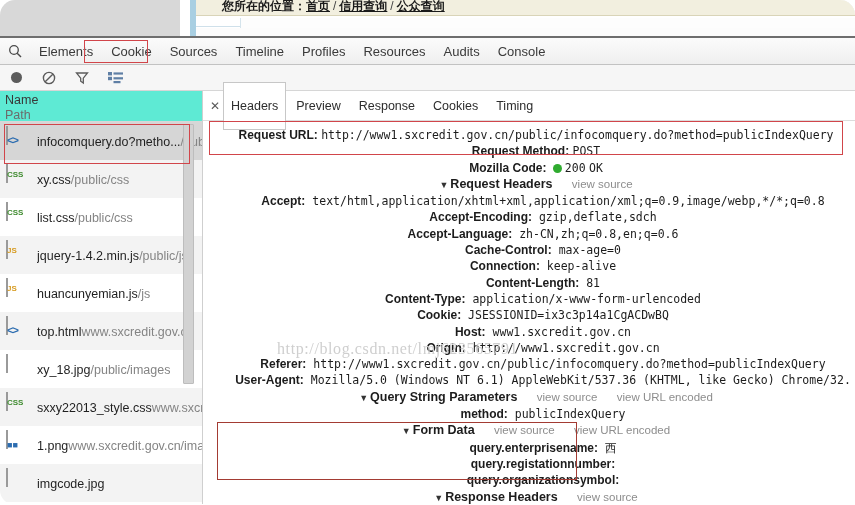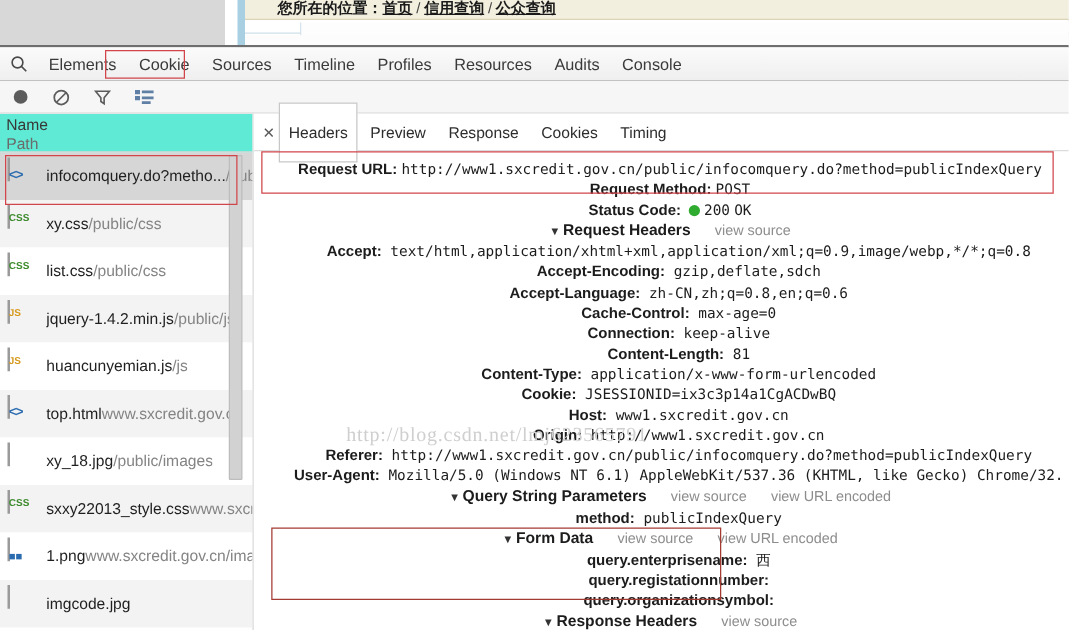--- a/index.html
+++ b/index.html
@@ -2,21 +2,21 @@
 <html><head>
 <meta charset="utf-8">
 <style>
   * { box-sizing: border-box; margin: 0; padding: 0; }
   html, body {
     width: 855px; height: 505px;
     overflow: hidden;
     background: #fff;
     font-family: "Liberation Sans", sans-serif;
   }
-  #root { position: relative; width: 855px; height: 505px; overflow: hidden; }
+  #root { position: relative; width: 855px; height: 505px; overflow: hidden; border-radius: 15px; }
 
   
   .page-area { position: absolute; left: 0; top: 0; width: 855px; height: 38px; background: #d8d8d8; }
   .page-white { position: absolute; left: 180px; top: 0; width: 675px; height: 38px; background: #ffffff; }
   .page-blue-bar { position: absolute; left: 190px; top: 0; width: 6px; height: 38px; background: #a9cfe2; }
   .page-crumb {
     position: absolute; left: 196px; top: 0; width: 659px; height: 16px;
     background: #f2efdf; border-bottom: 1px solid #d9d4b8;
     font-size: 12px; font-weight: bold; color: #1a1a1a;
     line-height: 13px; padding-left: 26px; overflow: hidden; white-space: nowrap;
@@ -306,21 +306,21 @@
 
           <div class="hrow">
             <span class="k">Request URL:</span>
             <span class="v">http://www1.sxcredit.gov.cn/public/infocomquery.do?method=publicIndexQuery</span>
           </div>
           <div class="hrow">
             <span class="k">Request Method:</span>
             <span class="v">POST</span>
           </div>
           <div class="hrow">
-            <span class="k">Status Code:</span>
+            <span class="k">Mozilla Code:</span>
             <span class="dot"></span><span class="v">200</span>
             <span class="v">OK</span>
           </div>
 
           <div class="hrow">
             <span class="tri">▼</span><span class="sect">Request Headers</span>
             <span class="vs">view source</span>
           </div>
           <div id="req-headers">
               <div class="hrow indent"><span class="k">Accept:</span><span class="v"> text/html,application/xhtml+xml,application/xml;q=0.9,image/webp,*/*;q=0.8</span></div>

